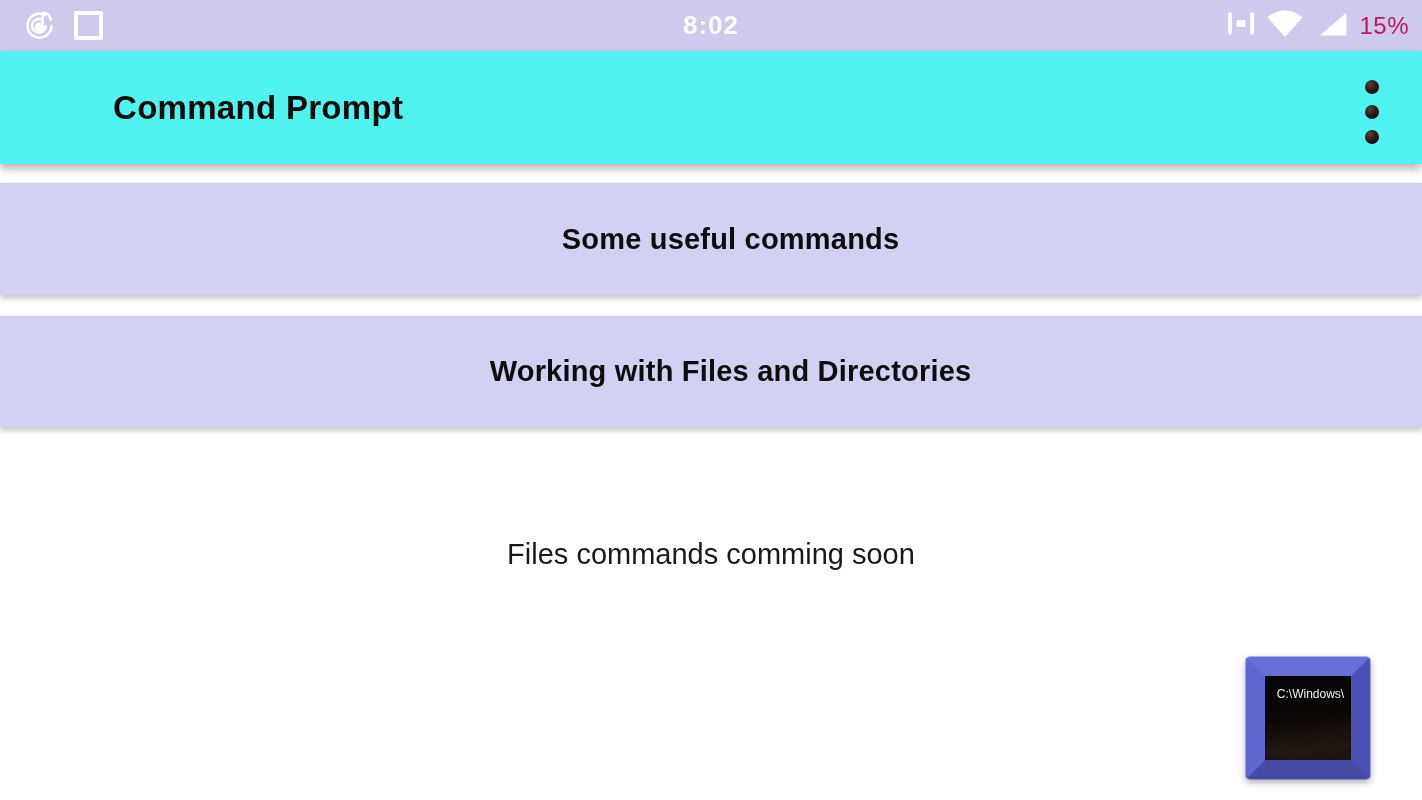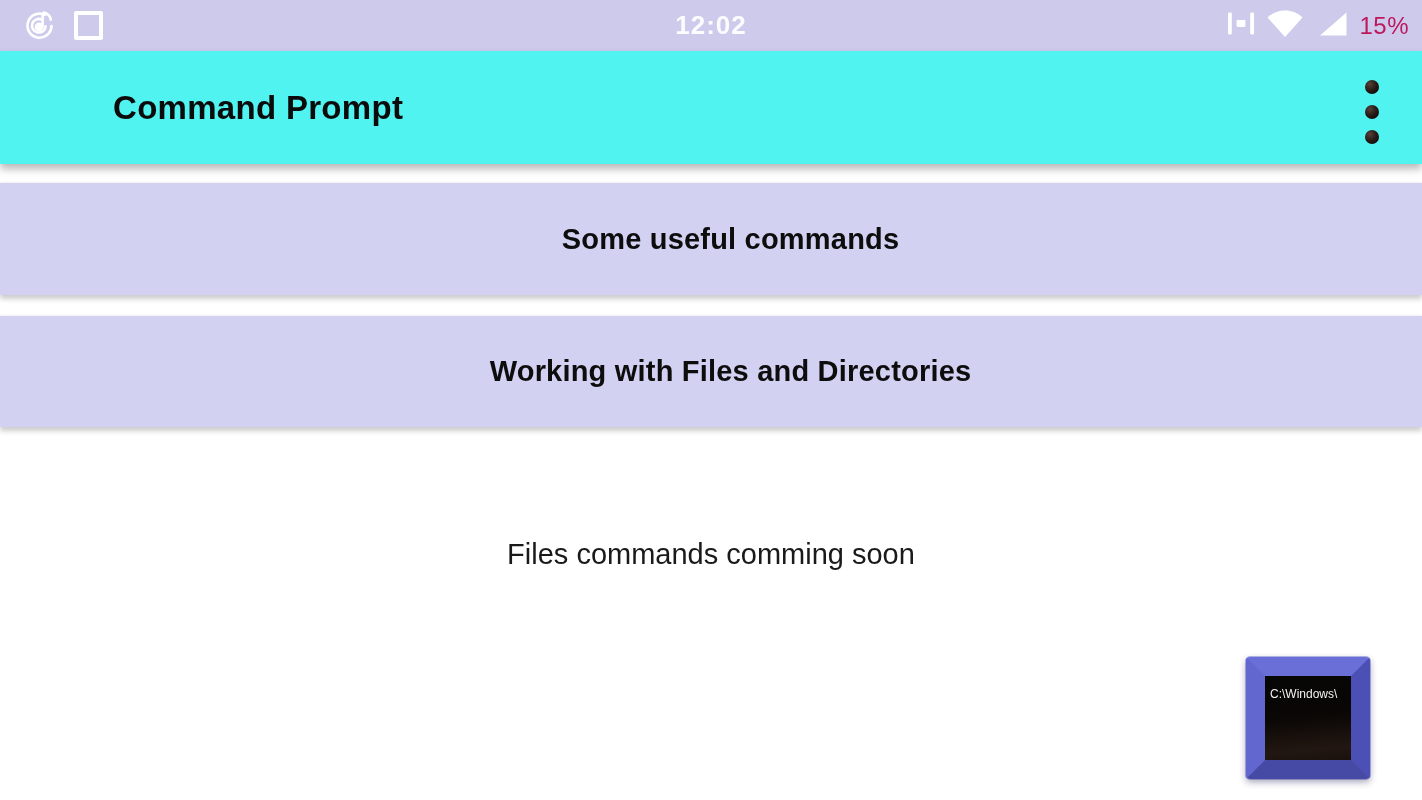--- a/index.html
+++ b/index.html
@@ -83,20 +83,21 @@
 
   
   .app-logo {
     position: absolute; left: 1246px; top: 657px;
     width: 124px; height: 122px;
     border: 19px solid;
     border-color: #6a6fd8 #4c50b4 #474aa5 #6267cf;
     border-radius: 4px;
     background: linear-gradient(175deg, #060606 0%, #0a0705 48%, #221712 85%, #1a110d 100%);
     box-shadow: 0 3px 7px rgba(50,50,100,0.45), 0 0 0 1px rgba(100,105,210,0.45);
+    text-align: center;
   }
   .app-logo-screen-text {
     color: #f3f3f3; font-size: 12px;
     margin: 11px 0 0 5px;
     white-space: nowrap;
   }
 </style>
 </head>
 <body>
 
@@ -110,21 +111,21 @@
           <path d="M21.5 15.5 A 6.8 6.8 0 1 0 25.6 22.3"></path>
         </g>
         <circle cx="19" cy="23" r="4.4" fill="#ffffff"></circle>
         <rect x="21.3" y="8.5" width="2.6" height="15" fill="#ffffff"></rect>
         <path d="M23.9 8.5 C 28 9.6 30.3 12.4 30.8 15.8" fill="none" stroke="#ffffff" stroke-width="2.6" stroke-linecap="round"></path>
       </svg>
     </span>
     <span class="square-icon"></span>
   </div>
 
-  <div class="sb-time">12:02</div>
+  <div class="sb-time">8:02</div>
 
   <div class="sb-right">
     <span>
       <svg width="28" height="27" viewBox="0 0 28 27">
         <rect x="1" y="2.5" width="3.8" height="22" rx="1.2" fill="#ffffff"></rect>
         <rect x="23.2" y="2.5" width="3.8" height="22" rx="1.2" fill="#ffffff"></rect>
         <rect x="9.6" y="10" width="8.8" height="7" rx="1.2" fill="#ffffff"></rect>
       </svg>
     </span>
     <span>

